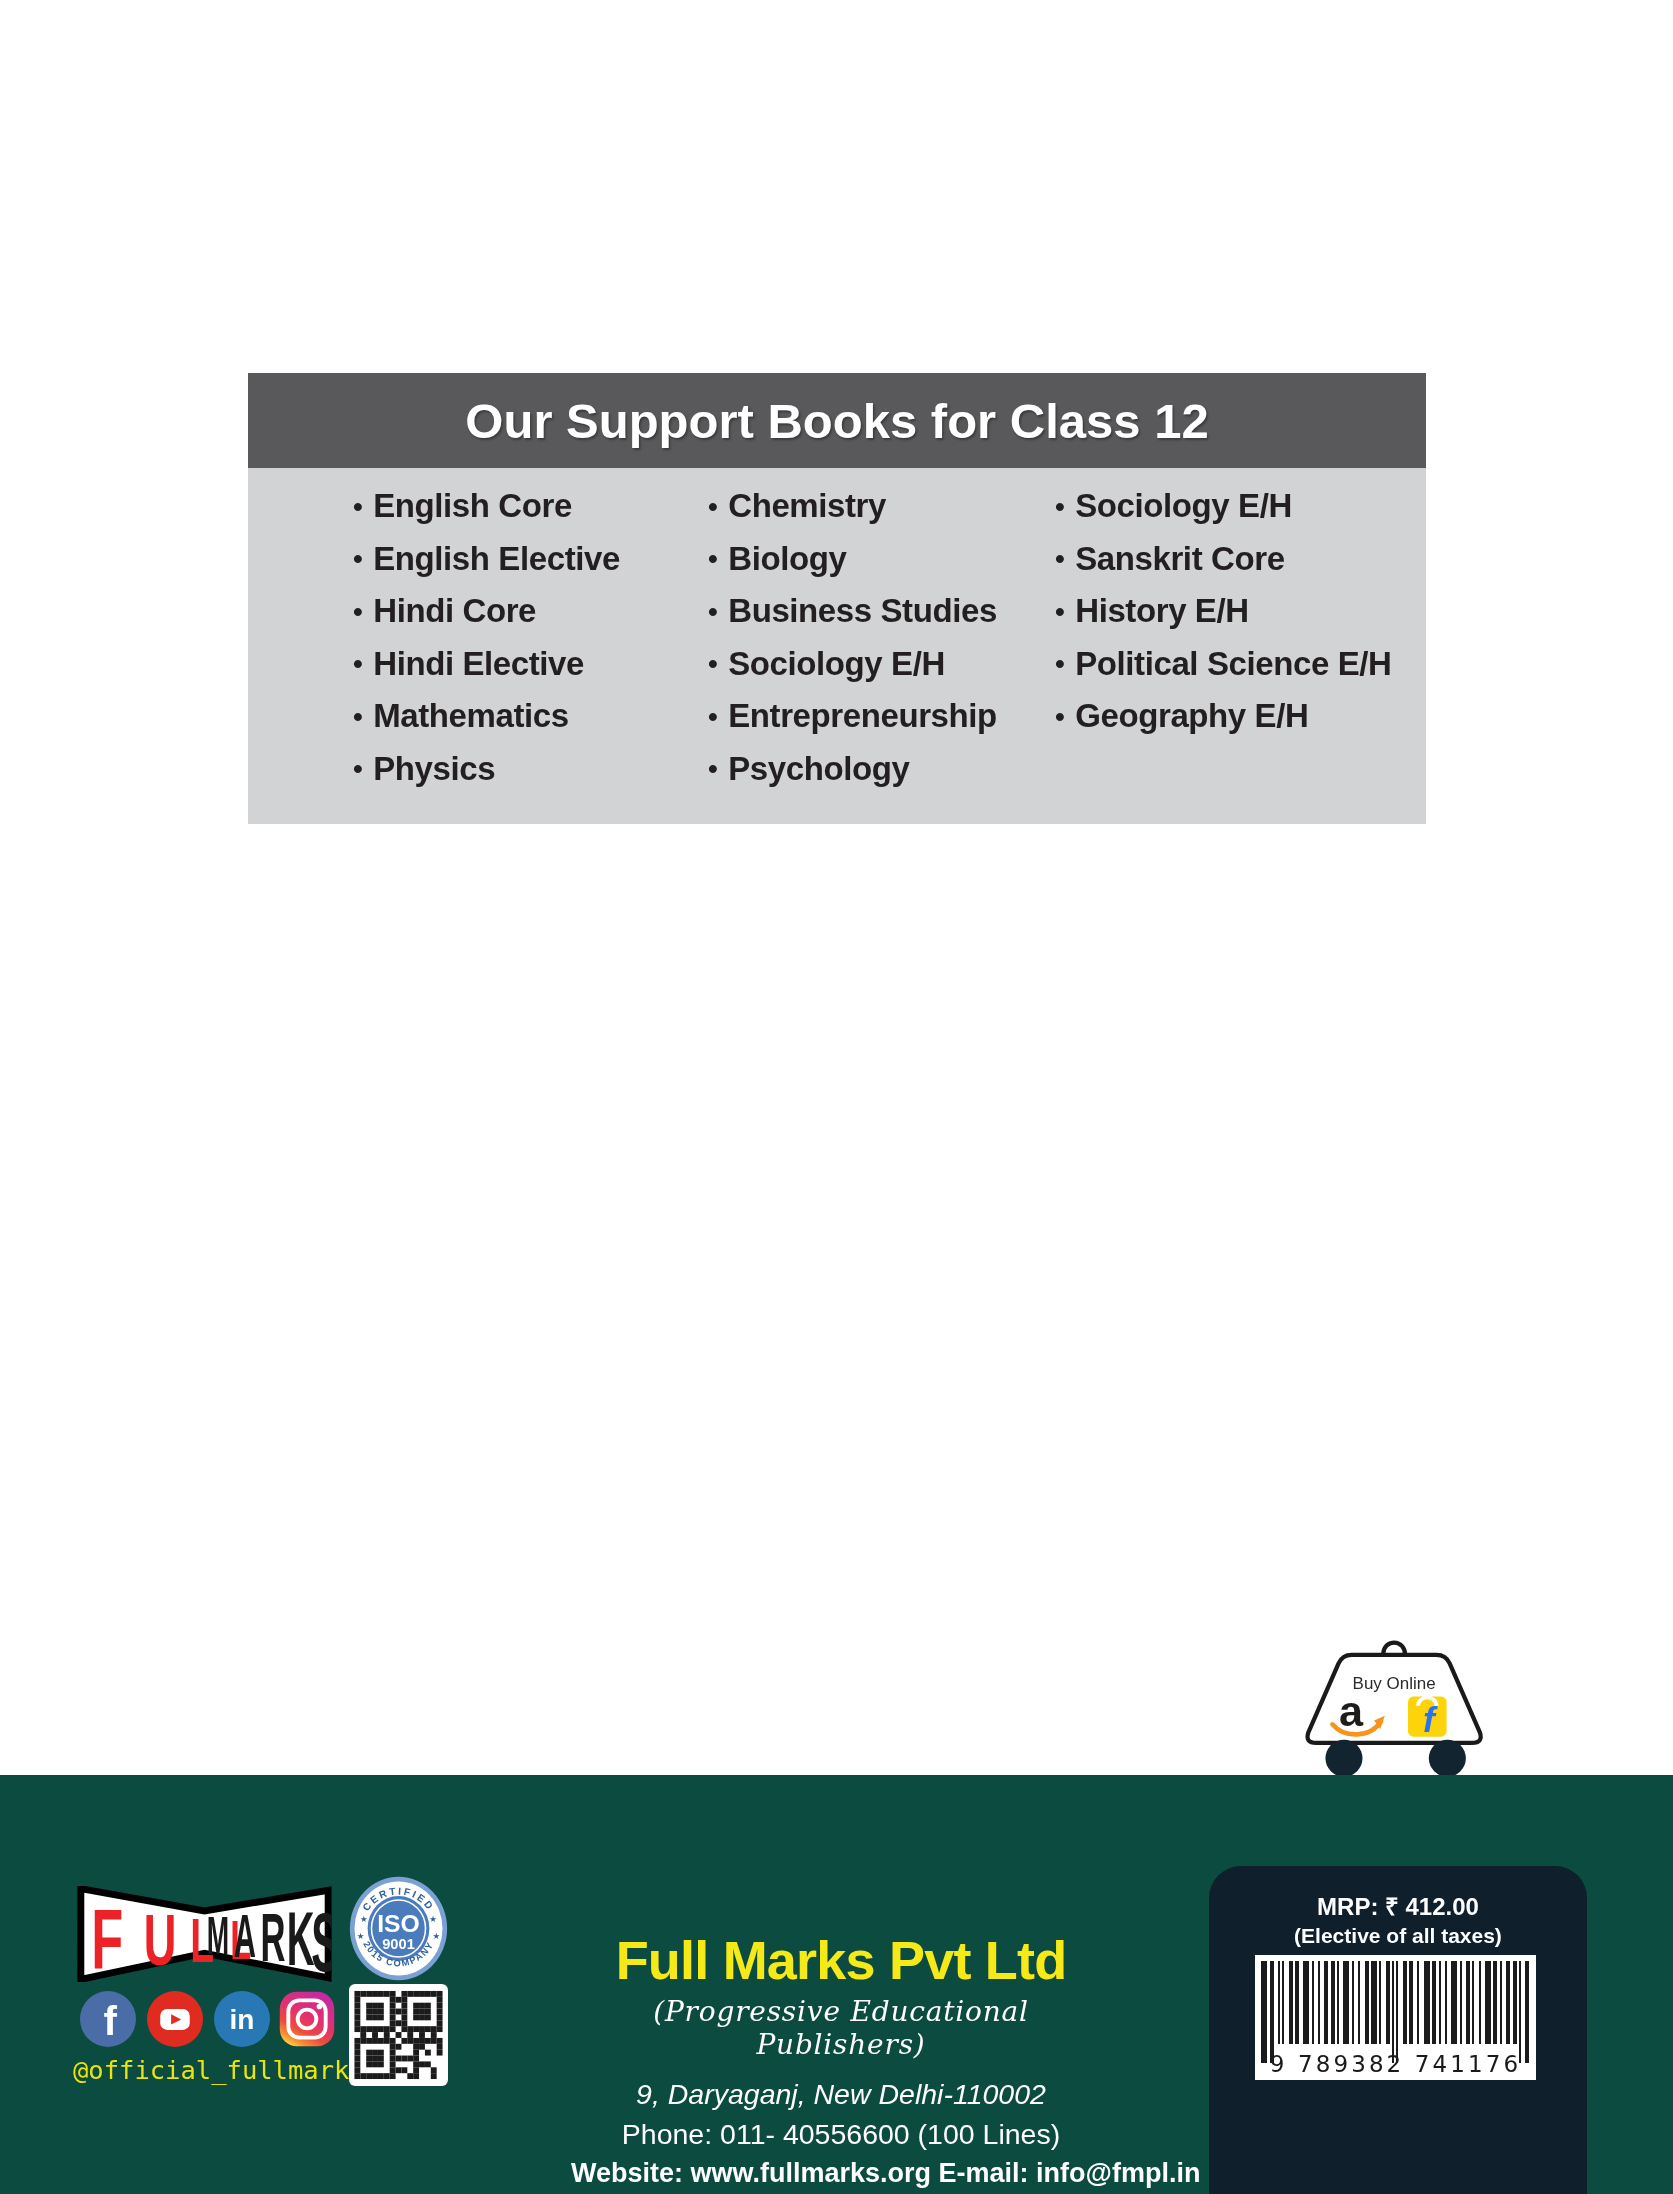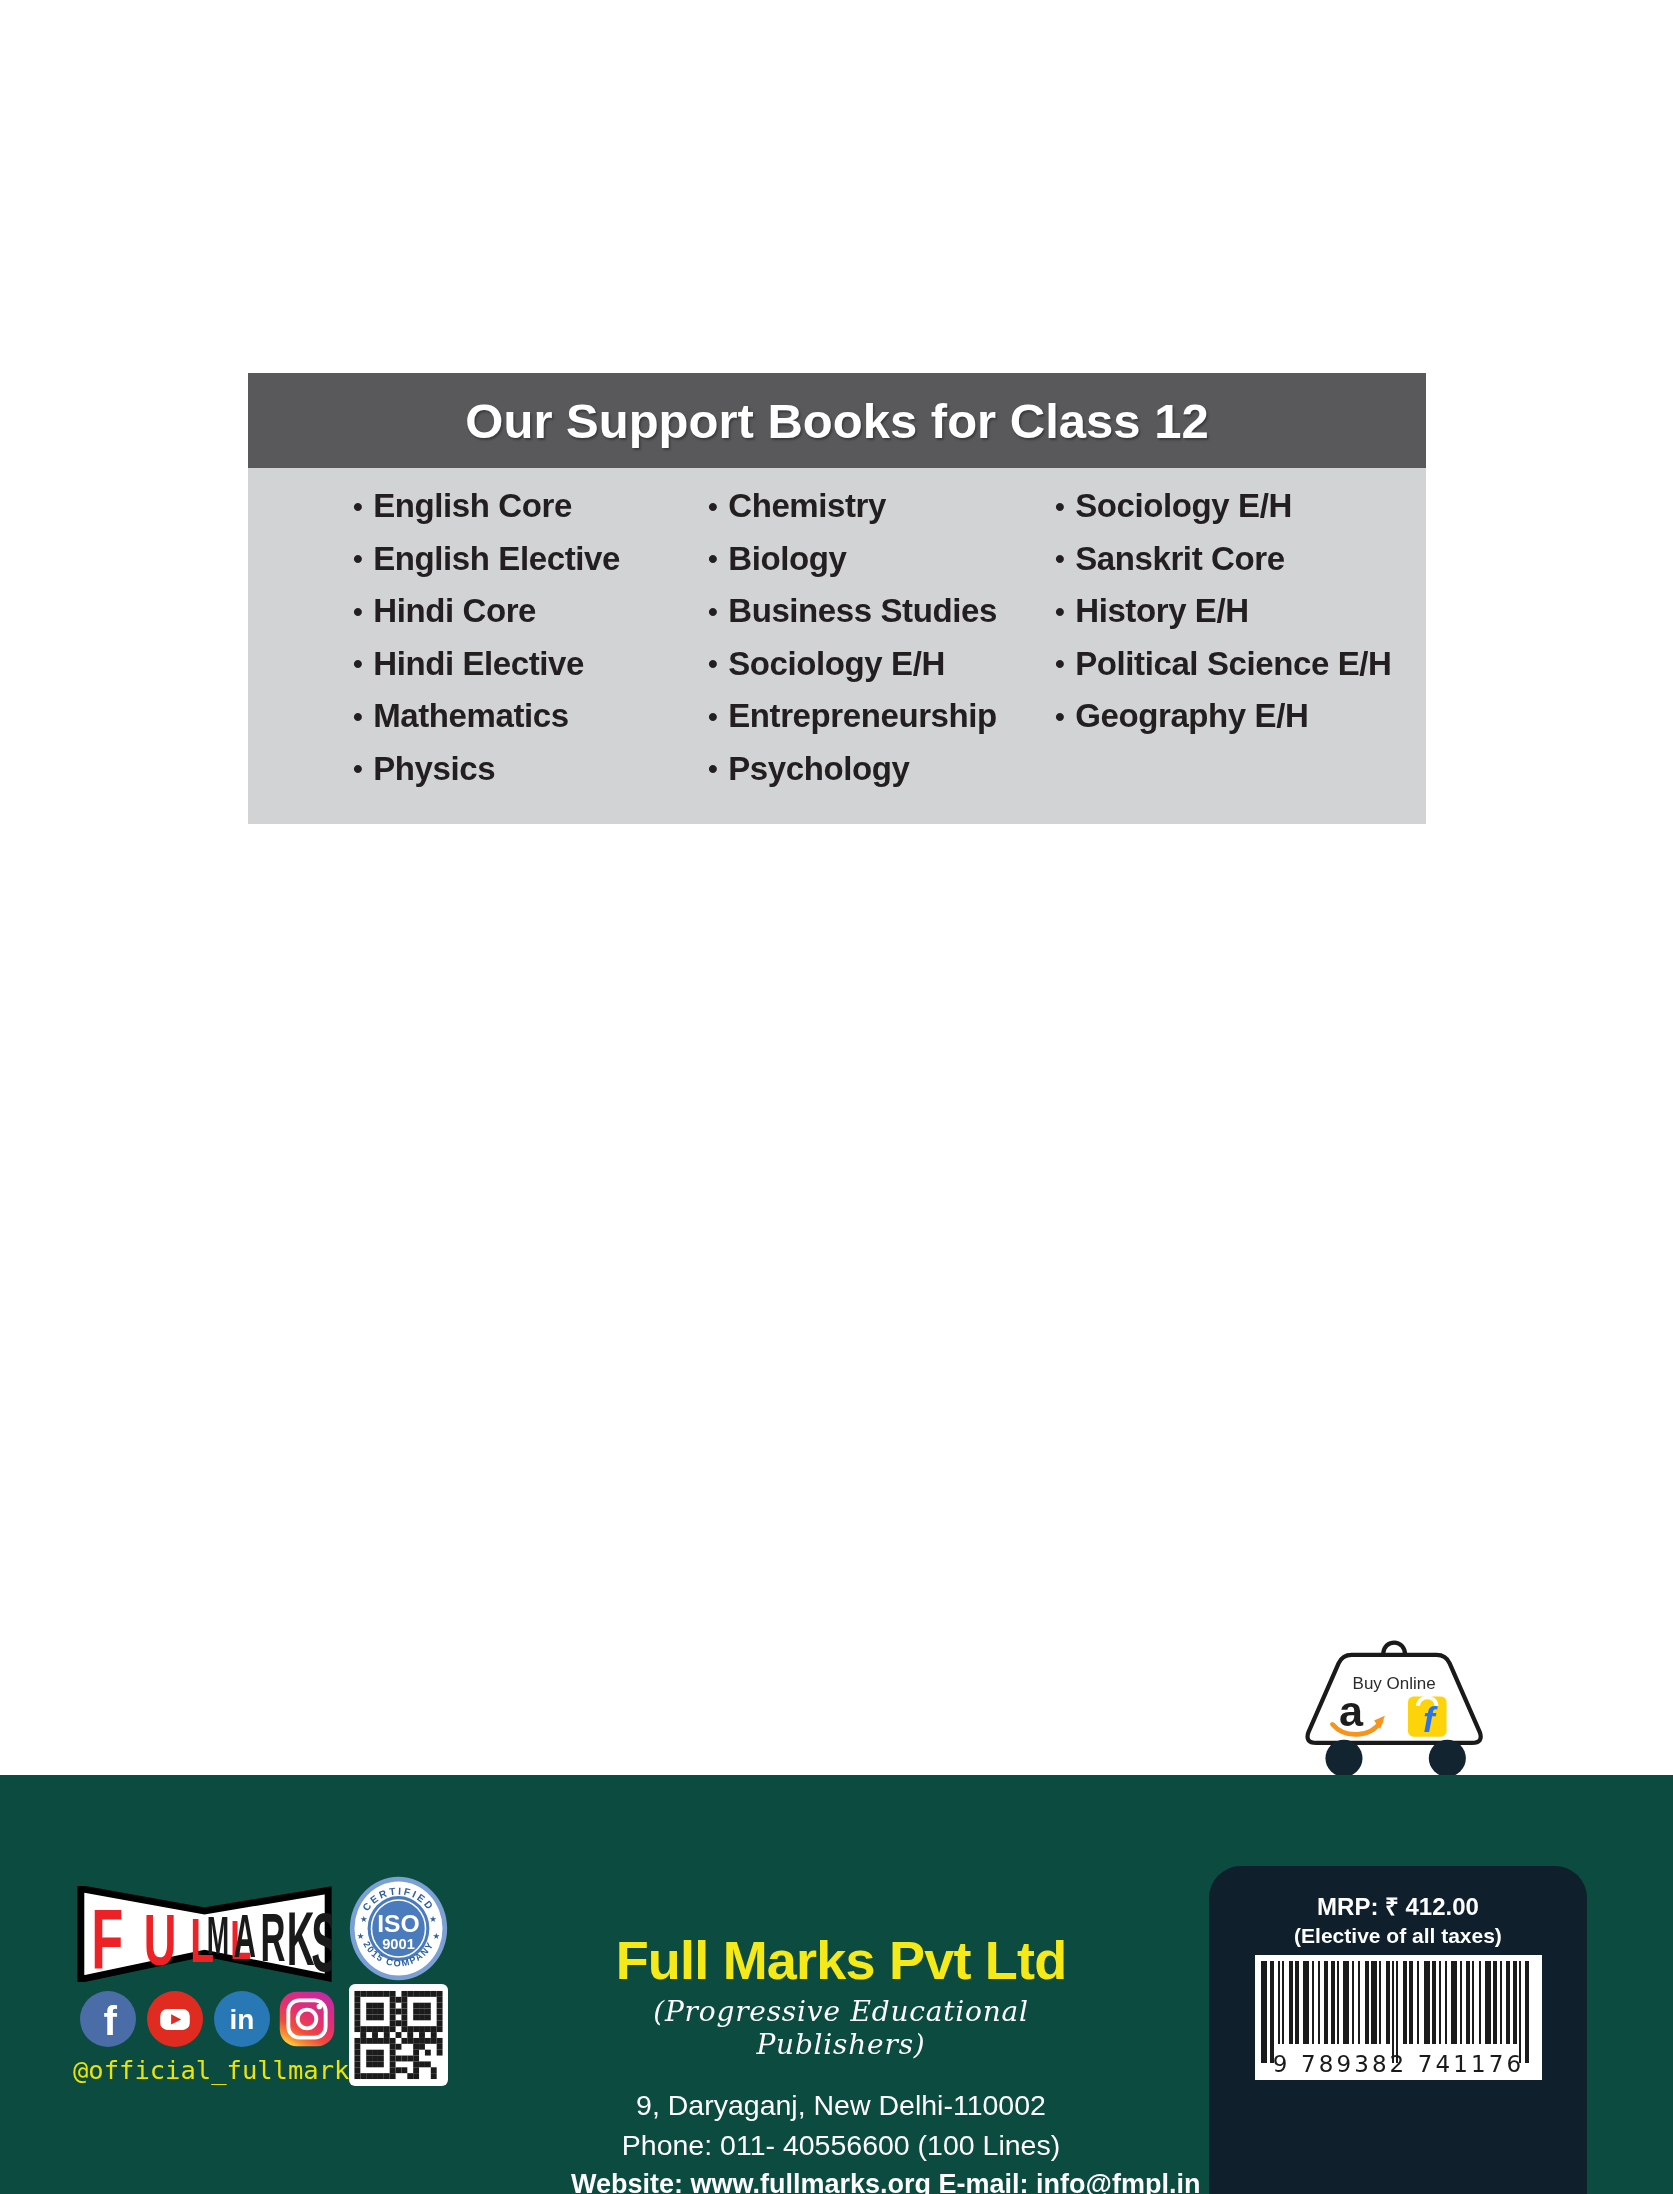--- a/index.html
+++ b/index.html
@@ -34,30 +34,30 @@
   .handle{position:absolute;left:73px;top:2055px;width:278px;font-family:"DejaVu Sans Mono",monospace;
         font-size:25.5px;color:#e9e40c;white-space:nowrap;}
   .qr-panel{position:absolute;left:349px;top:1984px;width:99px;height:102px;background:#fff;
         border-radius:6.2px;}
   .qr-panel svg{position:absolute;left:0;top:0;}
 
   .company-block{position:absolute;left:571px;top:1903px;width:540px;text-align:center;color:#fff;}
   .company-name{font-size:54px;font-weight:bold;color:#f5e918;letter-spacing:-0.8px;line-height:60px;margin-top:27px;}
   .company-tagline{font-family:"DejaVu Serif",serif;font-style:italic;font-size:28px;margin-top:4.6px;
         letter-spacing:0.8px;}
-  .company-address{font-size:28.5px;margin-top:28px;}
+  .company-address{font-size:28.5px;margin-top:17px;font-style:italic;}
   .company-phone{font-size:28.5px;margin-top:7px;}
   .company-web{font-size:27px;font-weight:bold;margin-top:7.7px;white-space:nowrap;}
 
   
   .price-box{position:absolute;left:1209px;top:1866px;width:378px;height:328px;background:#0f1f2b;
         border-radius:32px 32px 0 0;text-align:center;color:#fff;}
   .mrp-line{margin-top:23px;font-size:24px;font-weight:bold;}
   .tax-line{margin-top:1.5px;font-size:21px;font-weight:bold;}
-  .barcode-panel{position:absolute;left:46px;top:89px;width:281px;height:125px;background:#fff;padding-left:6px;}
+  .barcode-panel{position:absolute;left:46px;top:89px;width:281px;height:125px;background:#fff;}
   .bars{position:absolute;left:6.2px;top:6.2px;right:6.2px;height:102px;}
   .bars .bar{position:absolute;top:0;background:#1b1b1b;}
   .barcode-digits{position:absolute;left:0;right:0;bottom:3.1px;font-size:23px;letter-spacing:3.1px;
         color:#1a1a1a;font-family:"DejaVu Sans",sans-serif;background:transparent;}
 </style>
 </head>
 <body>
 
 <div id="page">
 

